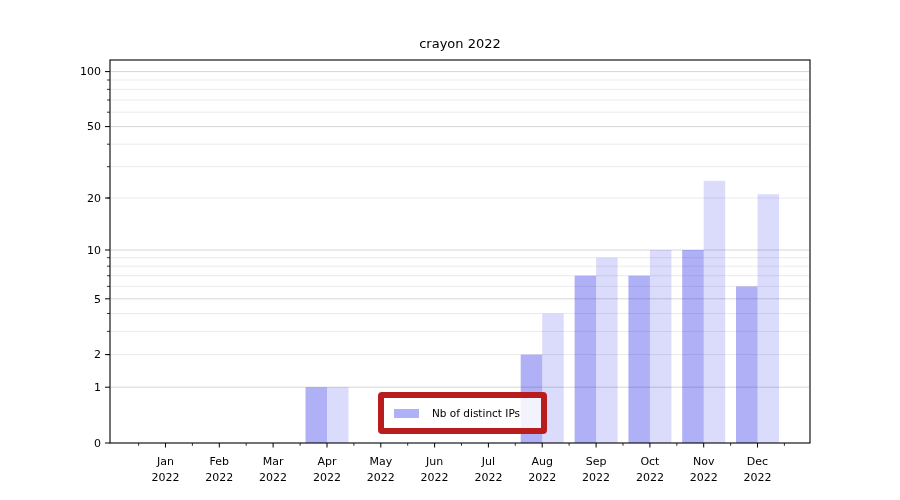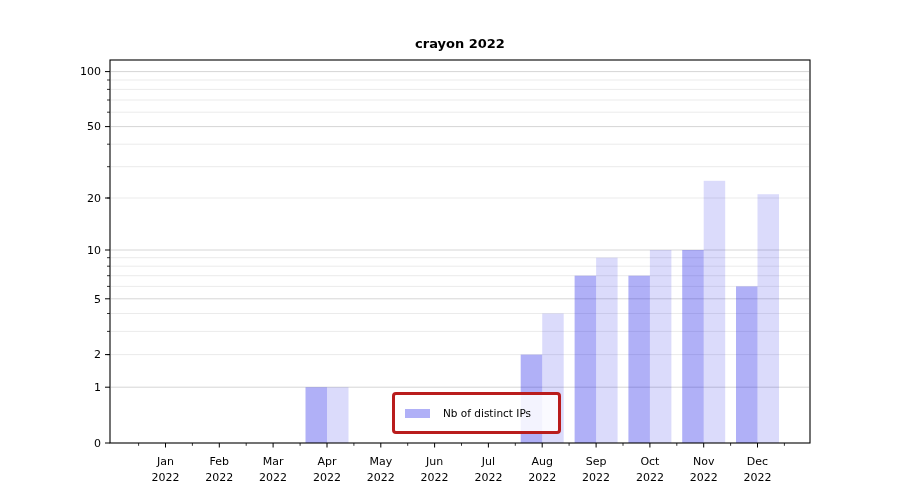--- a/index.html
+++ b/index.html
@@ -2,26 +2,26 @@
 <html><head>
 <meta charset="utf-8">
 <style>
   html,body{margin:0;padding:0;background:#ffffff;}
   #figure{
     position:relative;width:900px;height:500px;background:#ffffff;
     font-family:"DejaVu Sans","Liberation Sans",sans-serif;overflow:hidden;
   }
   #chart-title{
     position:absolute;left:110px;top:36px;width:700px;text-align:center;
-    font-size:13px;color:#000;font-weight:bold;
+    font-size:13px;color:#000;
   }
   #plot-svg{position:absolute;left:0;top:0;}
   #legend{
-    position:absolute;left:392px;top:392px;width:169px;height:42px;
-    background:rgba(255,255,255,0.85);border:3px solid #b91c1c;border-radius:4px;
+    position:absolute;left:378px;top:392px;width:169px;height:42px;
+    background:rgba(255,255,255,0.85);border:6px solid #b91c1c;border-radius:4px;
     box-sizing:border-box;display:flex;flex-direction:column;justify-content:space-evenly;
     padding-left:10px;
   }
   .legend-row{display:flex;align-items:center;height:14px;}
   .legend-swatch{width:25px;height:9px;display:inline-block;flex:0 0 25px;}
   .legend-label{margin-left:13px;font-size:10.5px;color:#000;white-space:nowrap;}
 </style>
 </head>
 <body>
 

